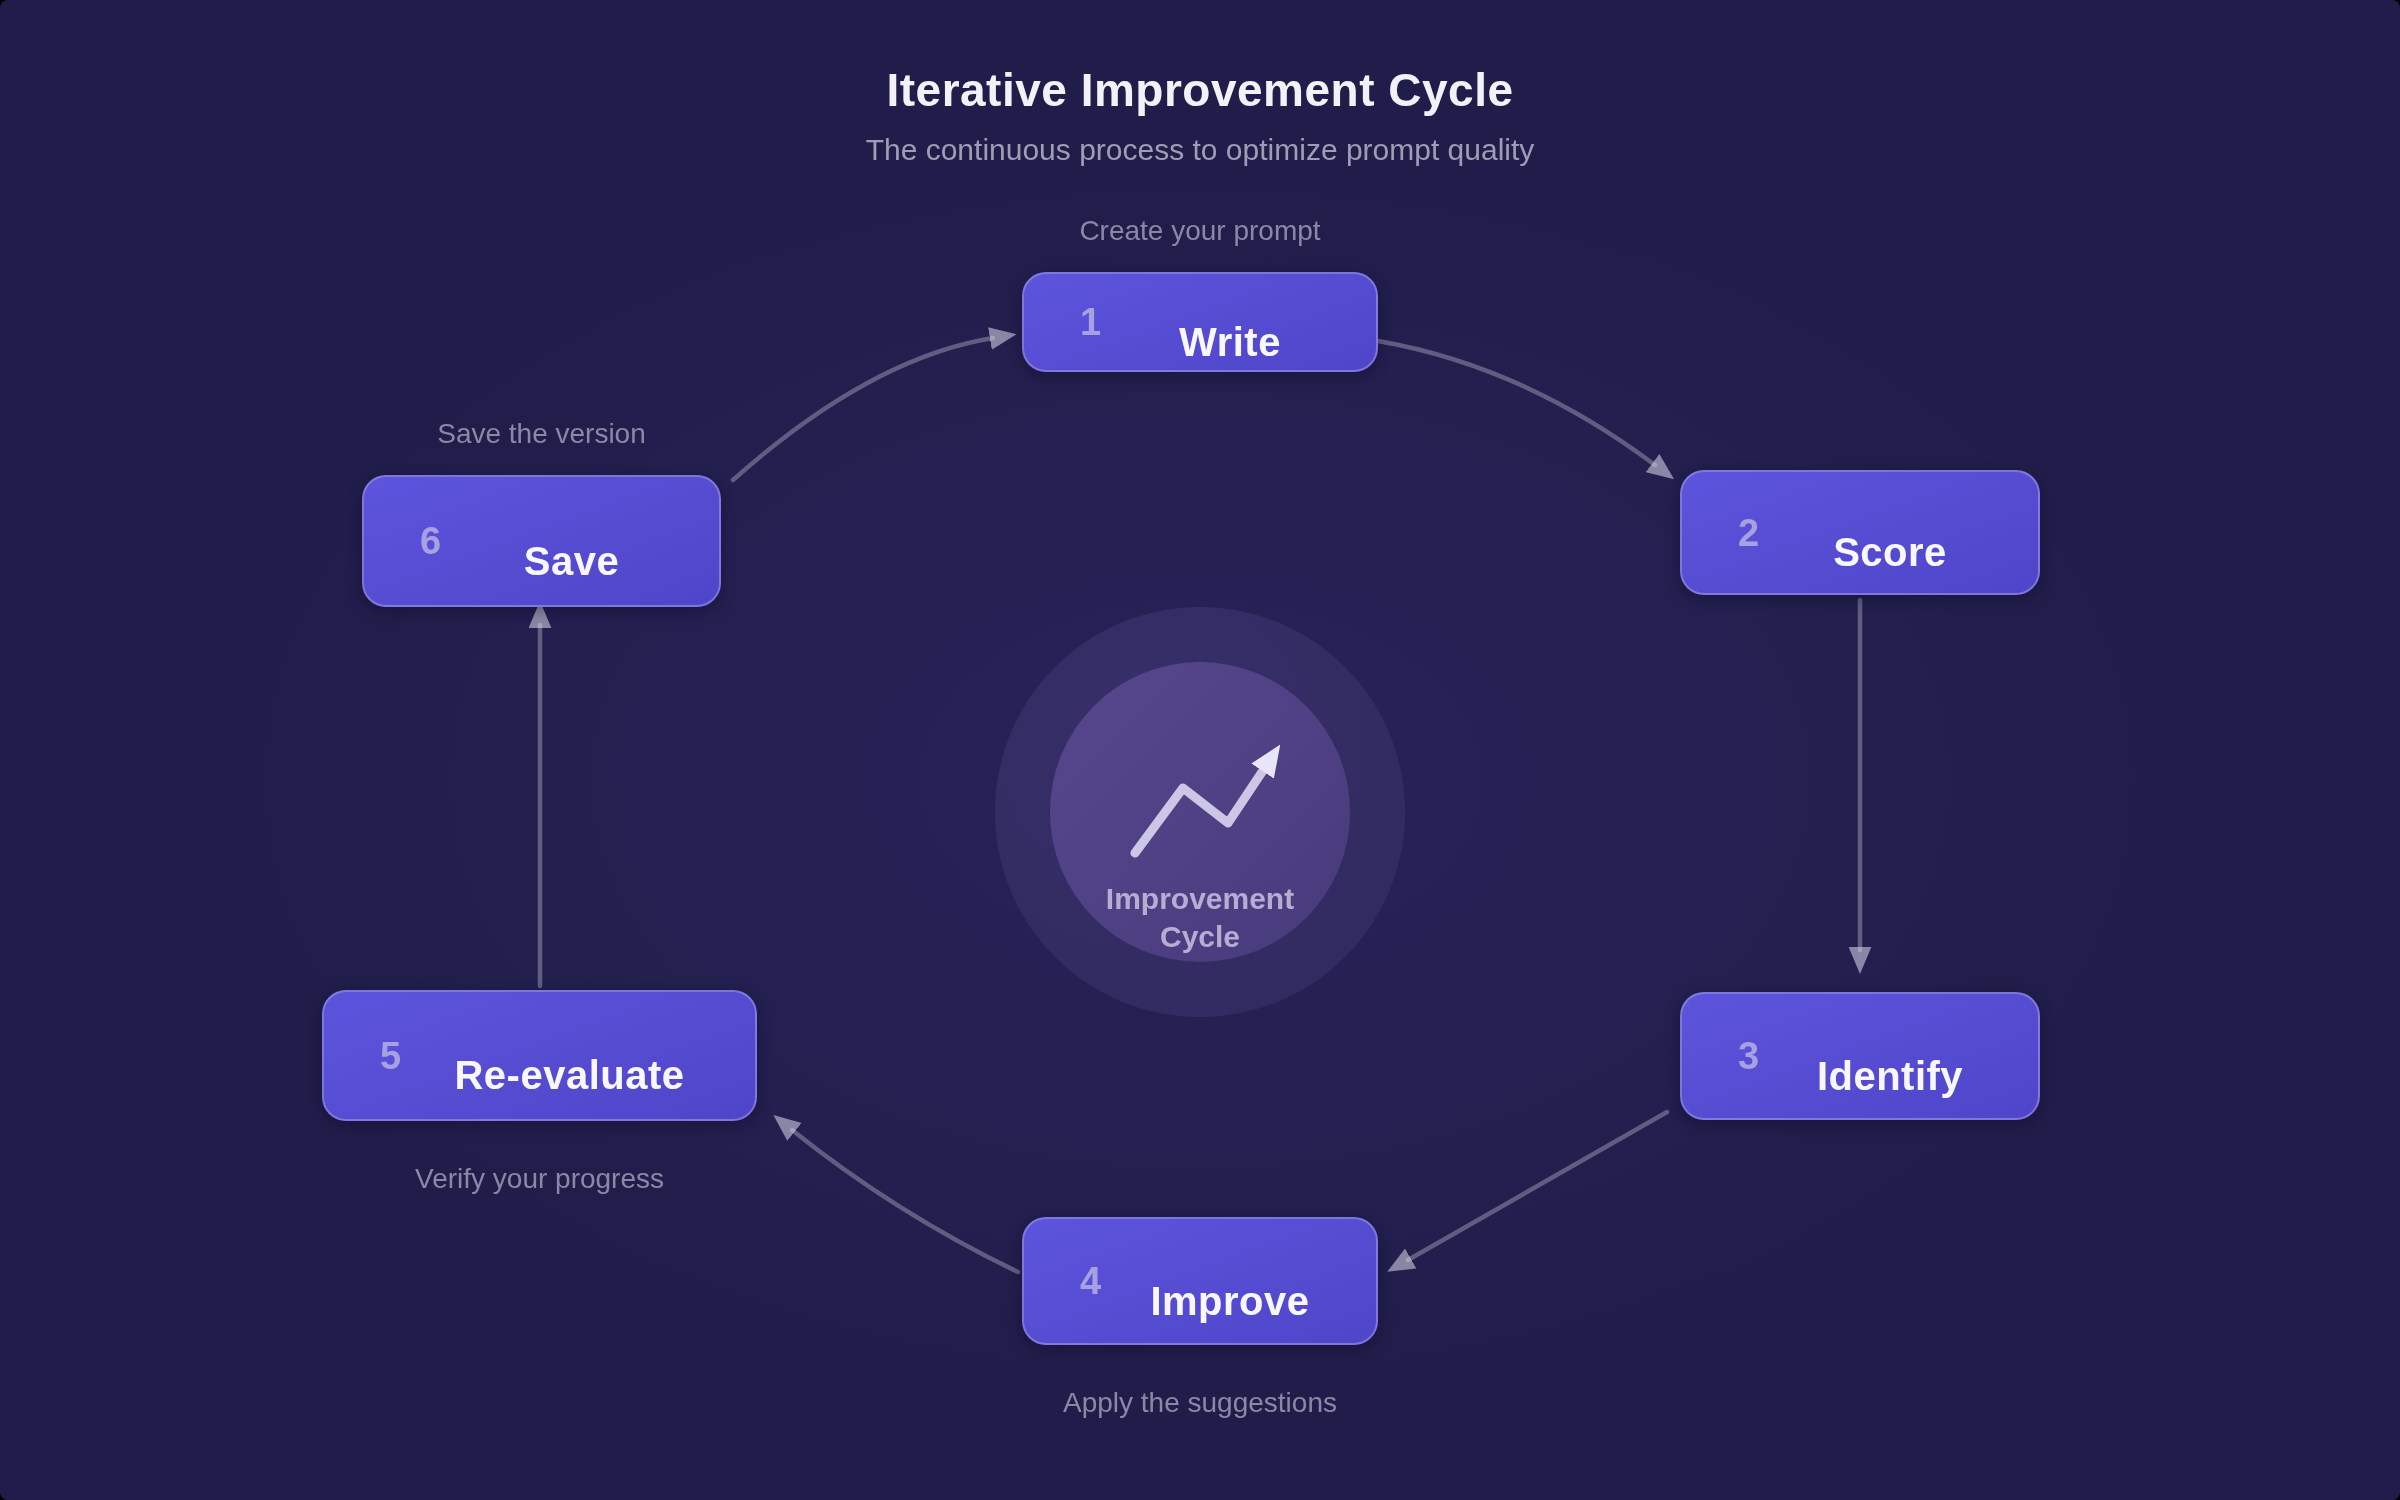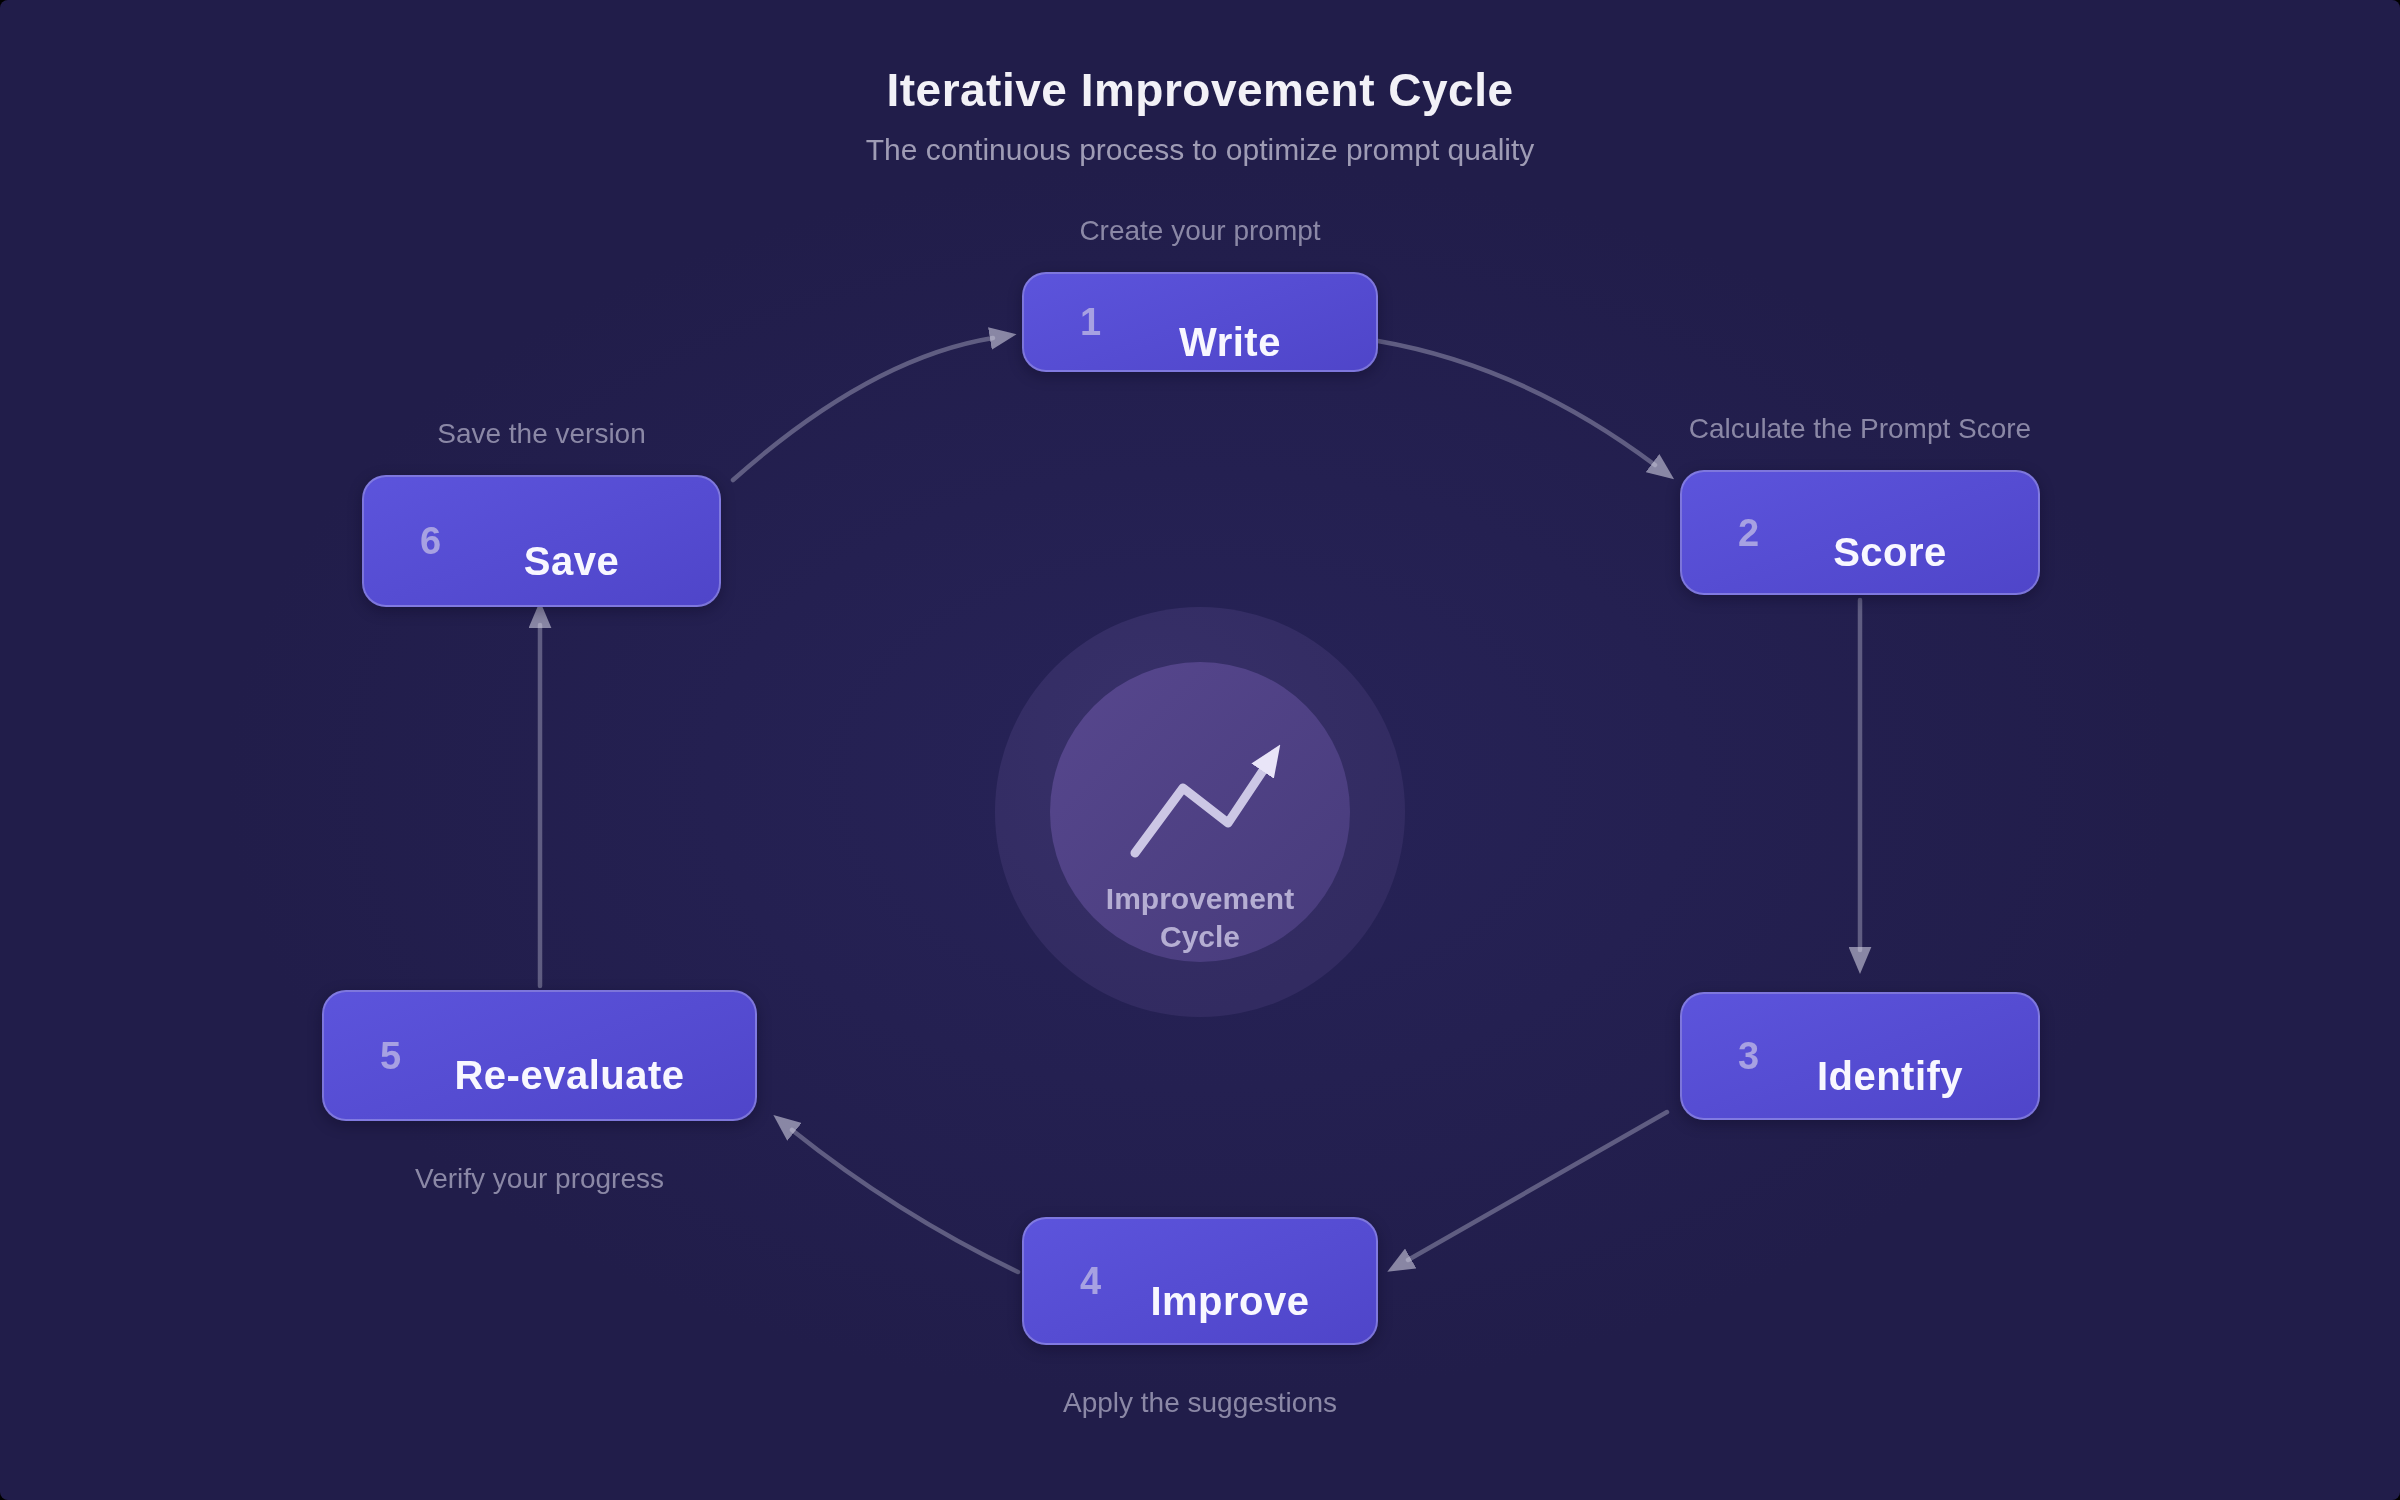--- a/index.html
+++ b/index.html
@@ -105,21 +105,20 @@
 
   <div class="step s1">
     <div class="caption above">Create your prompt</div>
     <div class="box">
       <span class="num">1</span>
       <span class="lbl">Write</span>
     </div>
   </div>
 
   <div class="step s2">
-    <div class="caption above">Calculate the Prompt Score</div>
     <div class="box">
       <span class="num">2</span>
       <span class="lbl">Score</span>
     </div>
   </div>
 
   <div class="step s3">
     <div class="box">
       <span class="num">3</span>
       <span class="lbl">Identify</span>

